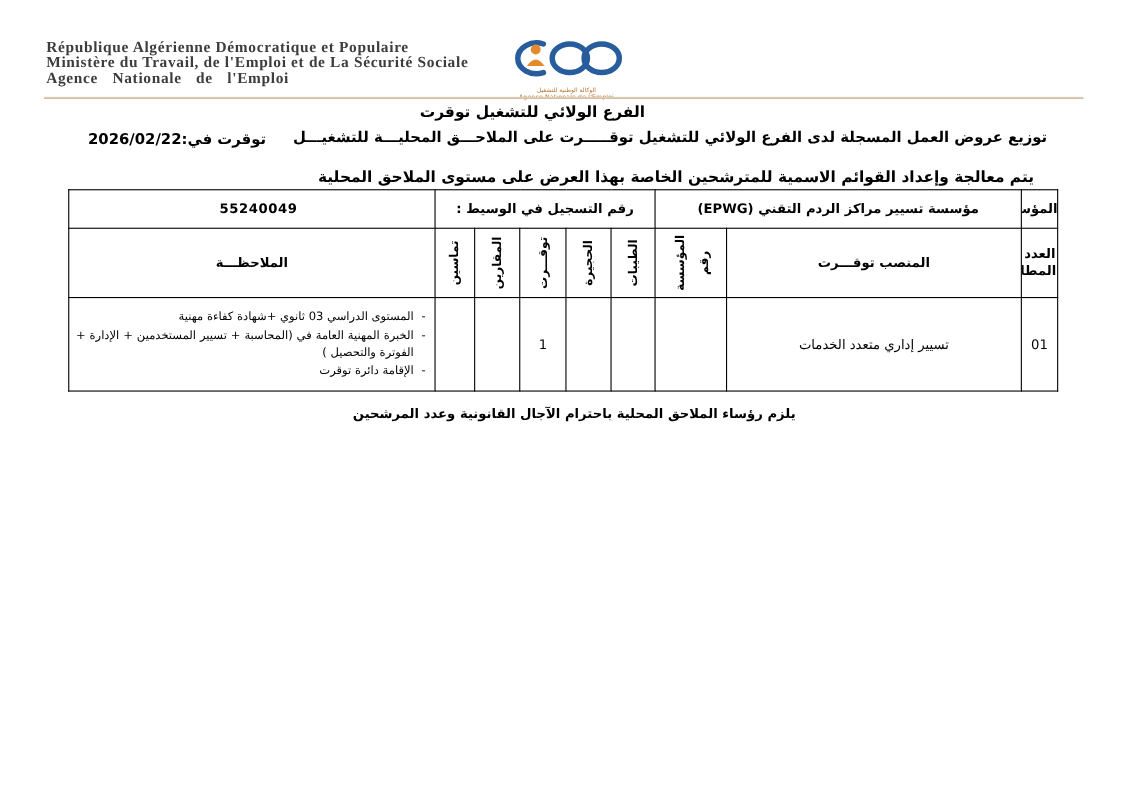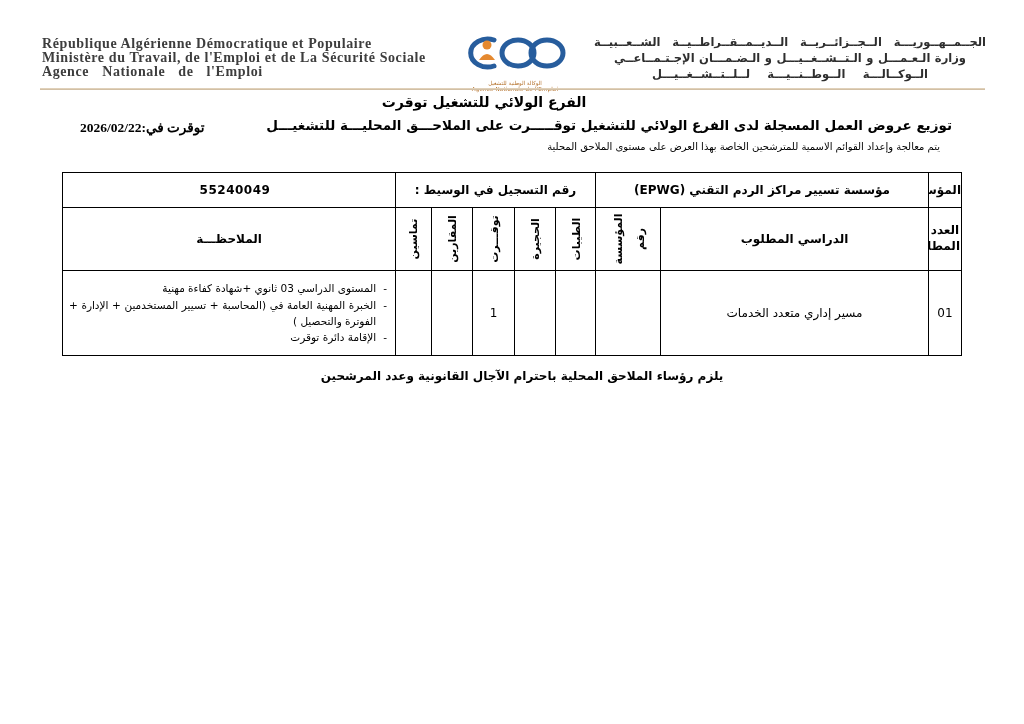--- a/index.html
+++ b/index.html
@@ -26,25 +26,25 @@
   .ar-line { text-align:justify; text-align-last:justify; }
   .ar-line2 { padding:0 20px; }
   .ar-line3 { padding:0 58px; }
   .head-rule { position:absolute; left:40px; top:88px; width:945px; height:2px;
     background:linear-gradient(#e7d9c4,#cbb79b); }
 
   
   .branch-title { position:absolute; left:0; top:94px; width:968px; text-align:center;
     direction:rtl; font-weight:bold; font-size:14px; }
   .date-line { position:absolute; left:80px; top:119px; direction:rtl;
-    font-weight:bold; font-size:13.5px;font-family:Liberation Serif, serif; }
+    font-weight:bold; font-size:13.5px; }
   .dist-line { position:absolute; right:72px; top:117px; direction:rtl;
     font-weight:bold; font-size:13.5px; }
-  .proc-line { position:absolute; right:84px; top:141px; direction:rtl;
-    font-weight:normal; font-size:10px; }
+  .proc-line { position:absolute; right:84px; top:153px; direction:rtl;
+    font-weight:bold; font-size:14px; }
 
   
   table.main { position:absolute; left:62px; top:172px; width:900px;
     border-collapse:collapse; table-layout:fixed; direction:rtl; }
   table.main td { border:1px solid #000; text-align:center; vertical-align:middle;
     font-size:12px; overflow:hidden; }
   tr.r1 td { height:35px; font-weight:bold; }
   tr.r2 td { height:63px; font-weight:bold; }
   tr.r3 td { height:85px; }
   td.regnum { direction:ltr; font-size:14px; letter-spacing:0.5px;padding-left:12px; }
@@ -86,25 +86,20 @@
       <ellipse cx="99" cy="25" rx="16" ry="13" fill="none" stroke="#275d9d" stroke-width="5"></ellipse>
       <circle cx="39" cy="17" r="4.5" fill="#e5892f"></circle>
       <path d="M31 32 Q39 20 47 32 Z" fill="#e5892f"></path>
     </svg>
     <div class="logo-captions">
       <div class="logo-cap">الوكالة الوطنية للتشغيل</div>
       <div class="logo-cap">Agence Nationale de l'Emploi</div>
     </div>
   </div>
 
-  <div class="ar-block">
-    <div class="ar-line">الجــمــهــوريـــة الــجــزائــريــة الــديــمــقــراطــيــة الشــعــبيــة</div>
-    <div class="ar-line ar-line2">وزارة الـعـمـــل و الـتــشــغــيـــل و الـضـمـــان الإجـتـمــاعــي</div>
-    <div class="ar-line ar-line3">الــوكــالـــة الــوطــنــيـــة لــلــتــشــغــيـــل</div>
-  </div>
 
   <div class="head-rule"></div>
 
   <div class="branch-title">الفرع الولائي للتشغيل توقرت</div>
   <div class="date-line">توقرت في:2026/02/22</div>
   <div class="dist-line">توزيع عروض العمل المسجلة لدى الفرع الولائي للتشغيل توقـــــرت على الملاحـــق المحليـــة للتشغيـــل</div>
   <div class="proc-line">يتم معالجة وإعداد القوائم الاسمية للمترشحين الخاصة بهذا العرض على مستوى الملاحق المحلية</div>
 
   <table class="main" dir="rtl">
     <colgroup>
@@ -120,21 +115,21 @@
     </colgroup>
     <tbody>
         <tr class="r1">
       <td>المؤسسة</td>
       <td colspan="2">مؤسسة تسيير مراكز الردم التقني (EPWG)</td>
       <td colspan="5">رقم التسجيل في الوسيط :</td>
       <td class="regnum">55240049</td>
     </tr>
     <tr class="r2">
       <td class="count-h">العدد المطلوب</td>
-      <td>الدراسي المطلوب</td>
+      <td>المنصب توقـــرت</td>
       <td class="vcell">
         <div class="vwrap">
           <span class="vtext w1">رقم</span>
           <span class="vtext w2">المؤسسة</span>
         </div>
       </td>
       <td class="vcell">
         <div class="vwrap">
               <span class="vtext">الطيبات</span>
             </div>
@@ -156,21 +151,21 @@
       </td>
       <td class="vcell">
         <div class="vwrap">
               <span class="vtext">تماسين</span>
             </div>
       </td>
       <td>الملاحظـــة</td>
     </tr>
     <tr class="r3">
       <td class="count-cell">01</td>
-      <td class="pos-cell">مسير إداري متعدد الخدمات</td>
+      <td class="pos-cell">تسيير إداري متعدد الخدمات</td>
       <td class="loc-val"></td>
       <td class="loc-val"></td>
       <td class="loc-val"></td>
       <td class="loc-val">1</td>
       <td class="loc-val"></td>
       <td class="loc-val"></td>
       <td class="notes-cell">
         <div class="note-line">
           <span class="note-dash">-</span>
           <span class="note-text">المستوى الدراسي 03 ثانوي +شهادة كفاءة مهنية</span>

